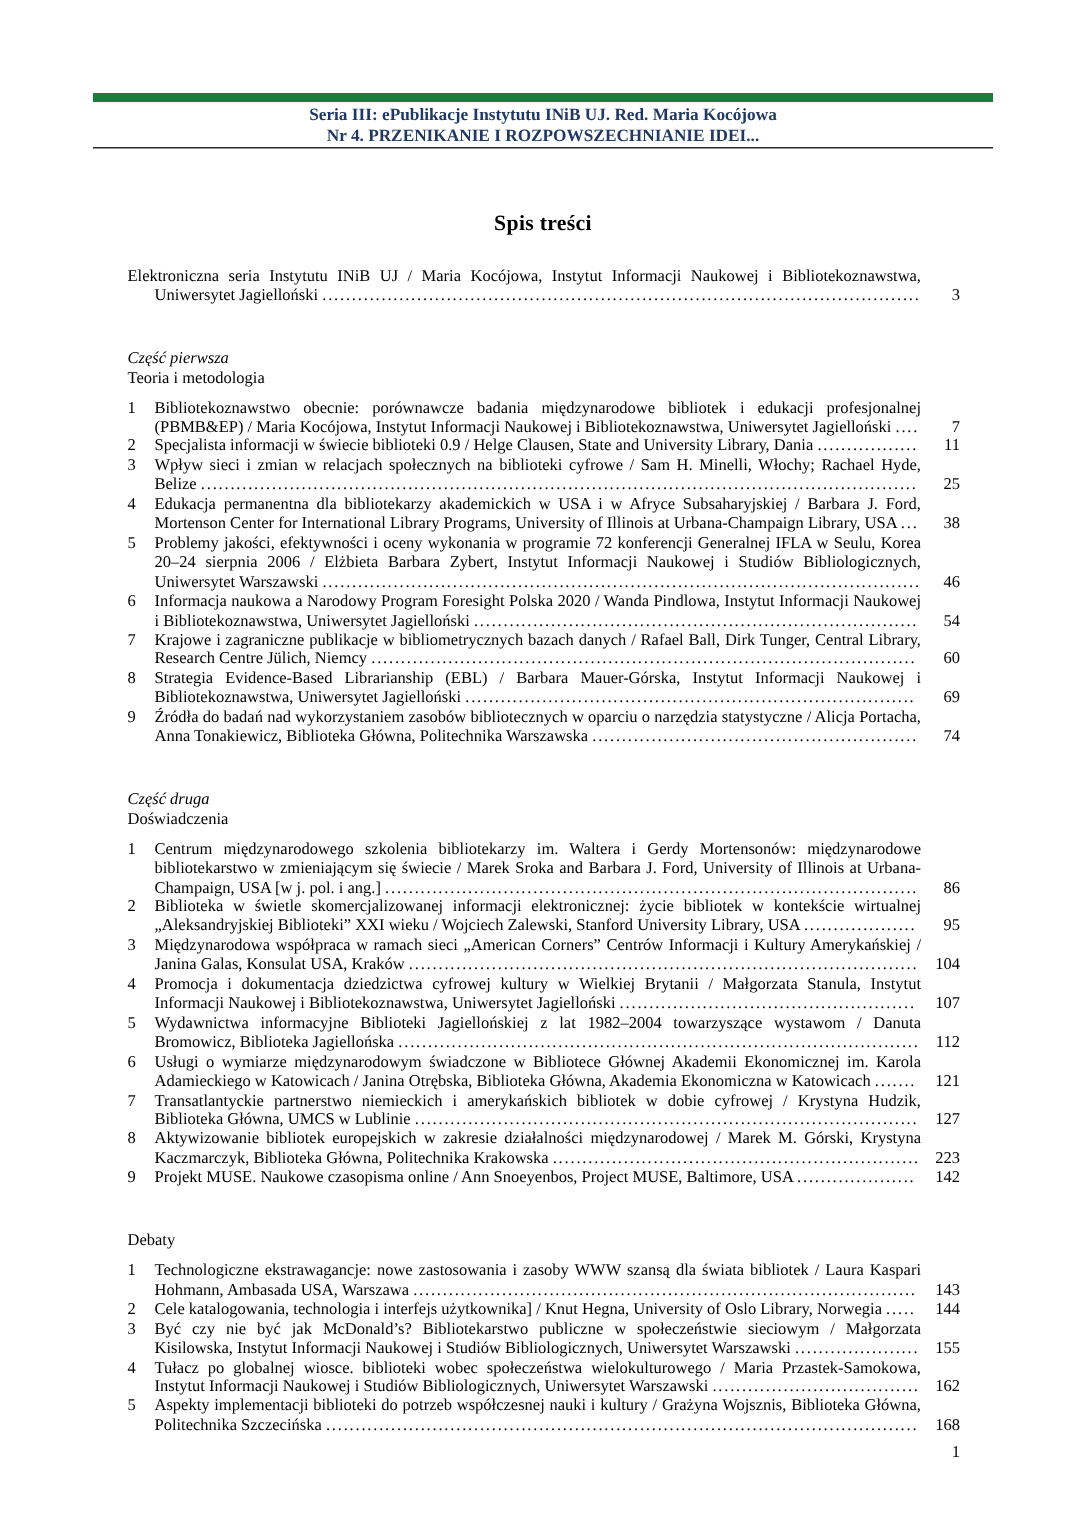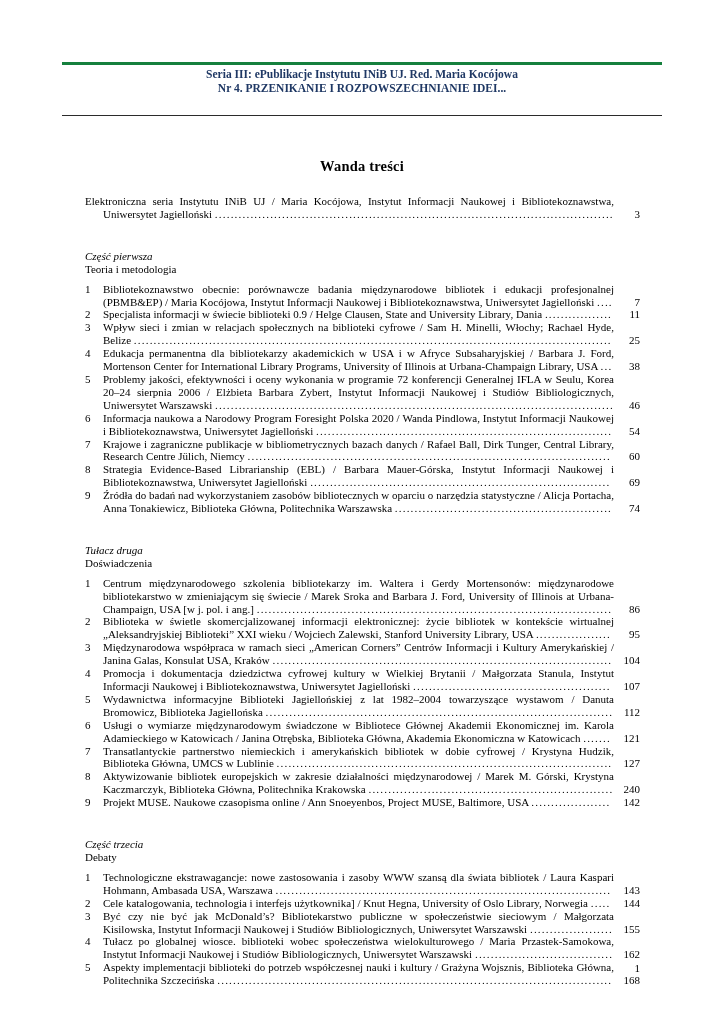--- a/index.html
+++ b/index.html
@@ -9,23 +9,23 @@
     width: 724px;
     height: 1024px;
     background: #ffffff;
     color: #000000;
     font-family: "Liberation Serif", "DejaVu Serif", serif;
     overflow: hidden;
     margin: 0 auto;
   }
   .doc-header {
     margin: 62px 62px 0 62px;
-    border-top: 3px solid #15803d;
+    border-top: 6px solid #15803d;
     border-bottom: 1px solid #2b2b2b;
-    padding: 3px 0 20px 0;
+    padding: 3px 0 0 0;
     text-align: center;
   }
   .doc-header .hline {
     font-size: 11.5px;
     line-height: 13.5px;
     font-weight: bold;
     color: var(--header-color, #1F3864);
   }
   .doc-title {
     margin-top: 42px;
@@ -75,21 +75,21 @@
 </head>
 <body>
 
 <div class="page">
 
   <header class="doc-header">
     <div class="hline">Seria III: ePublikacje Instytutu INiB UJ. Red. Maria Kocójowa</div>
     <div class="hline">Nr 4. PRZENIKANIE I ROZPOWSZECHNIANIE IDEI...</div>
   </header>
 
-  <h1 class="doc-title">Wanda treści</h1>
+  <h1 class="doc-title">Spis treści</h1>
 
   <main class="toc" id="toc">
       <div class="entry no-num toc-intro">
         <span class="entry-body"><span class="entry-text">Elektroniczna seria Instytutu INiB UJ / Maria Kocójowa, Instytut Informacji Naukowej i Bibliotekoznawstwa, Uniwersytet Jagielloński</span> <span class="entry-dots">.....................................................................................................</span><span class="entry-page">3</span></span>
       </div>
       <section class="toc-section">
         <div class="part-label">Część pierwsza</div>
         <div class="section-heading">Teoria i metodologia</div>
         <div class="section-entries">
           <div class="entry">
@@ -124,21 +124,21 @@
             <span class="entry-num">8</span>
             <span class="entry-body"><span class="entry-text">Strategia Evidence-Based Librarianship (EBL) / Barbara Mauer-Górska, Instytut Informacji Naukowej i Bibliotekoznawstwa, Uniwersytet Jagielloński</span> <span class="entry-dots">............................................................................</span><span class="entry-page">69</span></span>
           </div>
           <div class="entry">
             <span class="entry-num">9</span>
             <span class="entry-body"><span class="entry-text">Źródła do badań nad wykorzystaniem zasobów bibliotecznych w oparciu o narzędzia statystyczne / Alicja Portacha, Anna Tonakiewicz, Biblioteka Główna, Politechnika Warszawska</span> <span class="entry-dots">.......................................................</span><span class="entry-page">74</span></span>
           </div>
         </div>
       </section>
       <section class="toc-section">
-        <div class="part-label">Tułacz druga</div>
+        <div class="part-label">Część druga</div>
         <div class="section-heading">Doświadczenia</div>
         <div class="section-entries">
           <div class="entry">
             <span class="entry-num">1</span>
             <span class="entry-body"><span class="entry-text">Centrum międzynarodowego szkolenia bibliotekarzy im. Waltera i Gerdy Mortensonów: międzynarodowe bibliotekarstwo w zmieniającym się świecie / Marek Sroka and Barbara J. Ford, University of Illinois at Urbana-Champaign, USA [w j. pol. i ang.]</span> <span class="entry-dots">..........................................................................................</span><span class="entry-page">86</span></span>
           </div>
           <div class="entry">
             <span class="entry-num">2</span>
             <span class="entry-body"><span class="entry-text">Biblioteka w świetle skomercjalizowanej informacji elektronicznej: życie bibliotek w kontekście wirtualnej „Aleksandryjskiej Biblioteki” XXI wieku / Wojciech Zalewski, Stanford University Library, USA</span> <span class="entry-dots">...................</span><span class="entry-page">95</span></span>
           </div>
@@ -157,30 +157,29 @@
           <div class="entry">
             <span class="entry-num">6</span>
             <span class="entry-body"><span class="entry-text">Usługi o wymiarze międzynarodowym świadczone w Bibliotece Głównej Akademii Ekonomicznej im. Karola Adamieckiego w Katowicach / Janina Otrębska, Biblioteka Główna, Akademia Ekonomiczna  w Katowicach</span> <span class="entry-dots">.......</span><span class="entry-page">121</span></span>
           </div>
           <div class="entry">
             <span class="entry-num">7</span>
             <span class="entry-body"><span class="entry-text">Transatlantyckie partnerstwo niemieckich i amerykańskich bibliotek w dobie cyfrowej / Krystyna Hudzik, Biblioteka Główna, UMCS w Lublinie</span> <span class="entry-dots">.....................................................................................</span><span class="entry-page">127</span></span>
           </div>
           <div class="entry">
             <span class="entry-num">8</span>
-            <span class="entry-body"><span class="entry-text">Aktywizowanie bibliotek europejskich w zakresie działalności międzynarodowej / Marek M. Górski, Krystyna Kaczmarczyk, Biblioteka Główna, Politechnika Krakowska</span> <span class="entry-dots">..............................................................</span><span class="entry-page">240</span></span>
+            <span class="entry-body"><span class="entry-text">Aktywizowanie bibliotek europejskich w zakresie działalności międzynarodowej / Marek M. Górski, Krystyna Kaczmarczyk, Biblioteka Główna, Politechnika Krakowska</span> <span class="entry-dots">..............................................................</span><span class="entry-page">223</span></span>
           </div>
           <div class="entry">
             <span class="entry-num">9</span>
             <span class="entry-body"><span class="entry-text">Projekt MUSE. Naukowe czasopisma online / Ann Snoeyenbos, Project MUSE, Baltimore, USA</span> <span class="entry-dots">....................</span><span class="entry-page">142</span></span>
           </div>
         </div>
       </section>
       <section class="toc-section">
-        <div class="part-label">Część trzecia</div>
         <div class="section-heading">Debaty</div>
         <div class="section-entries">
           <div class="entry">
             <span class="entry-num">1</span>
             <span class="entry-body"><span class="entry-text">Technologiczne ekstrawagancje: nowe zastosowania i zasoby WWW szansą dla świata bibliotek / Laura Kaspari Hohmann, Ambasada USA, Warszawa</span> <span class="entry-dots">.....................................................................................</span><span class="entry-page">143</span></span>
           </div>
           <div class="entry">
             <span class="entry-num">2</span>
             <span class="entry-body"><span class="entry-text">Cele katalogowania, technologia i interfejs użytkownika] / Knut Hegna, University of Oslo Library, Norwegia</span> <span class="entry-dots">.....</span><span class="entry-page">144</span></span>
           </div>

